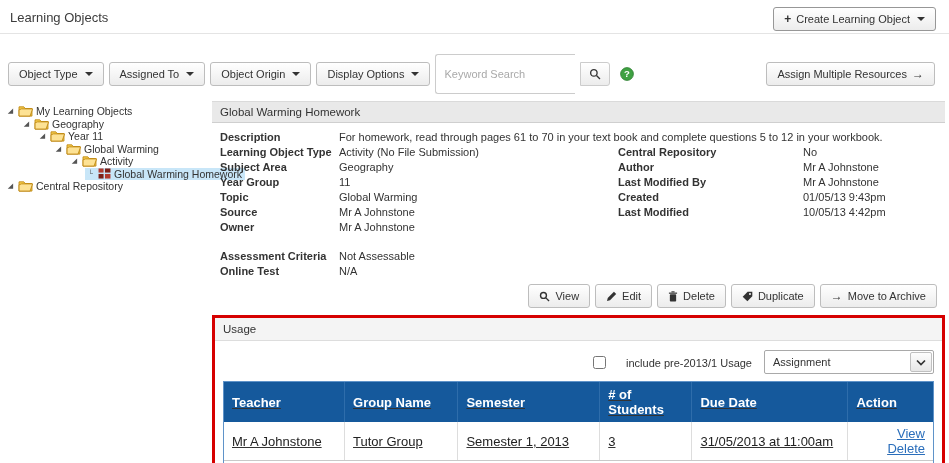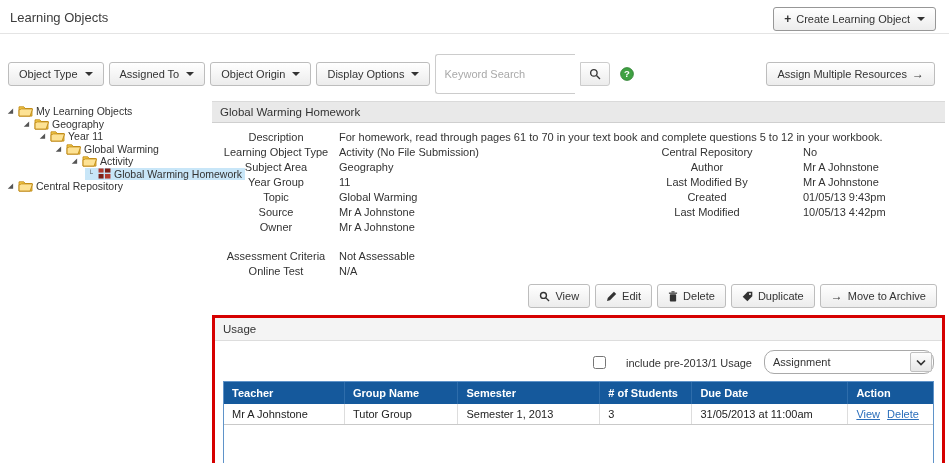--- a/index.html
+++ b/index.html
@@ -54,53 +54,53 @@
   .tree-ico { flex:none; display:inline-flex; }
 
   .content { flex:1; margin-right:4px; }
   .panel-header {
     background:#e9e9e9; border-top:1px solid #dadada; border-bottom:1px solid #cfcfcf;
     padding:4px 8px; font-size:11.5px; color:#333;
   }
 
   .details { padding:7px 8px 0 8px; }
   .drow { display:grid; grid-template-columns:112px 272px 178px 1fr; column-gap:7px; line-height:15px; }
-  .lbl { font-weight:normal; text-align:center; }
+  .lbl { font-weight:bold; text-align:left; }
   .val { text-align:left; }
   .span3 { grid-column:2 / 5; }
   .spacer-row { height:14px; }
 
   .actions-row { display:flex; justify-content:flex-end; gap:5px; padding:5px 0 7px 0; }
 
   .usage { border:3px solid #d60000; background:#fff; }
   .usage-header { background:#f4f4f4; border-bottom:1px solid #ddd; padding:5px 8px; font-size:11.5px; }
   .usage-body { padding:4px 8px 12px 8px; }
   .usage-controls { display:flex; justify-content:flex-end; align-items:center; gap:12px; padding:5px 0 7px 0; }
   .chk-label { display:inline-flex; align-items:flex-end; gap:20px; cursor:pointer; }
   .chk-label input { margin:0; width:13px; height:13px; }
   .select-box {
-    width:170px; height:24px; border:1px solid #a9a9a9; border-radius:10px; background:#fff;
+    width:170px; height:24px; border:1px solid #a9a9a9; border-radius:2px; background:#fff;
     display:inline-flex; align-items:center; justify-content:space-between; padding-left:8px; cursor:pointer;
   }
   .select-arrow {
     width:22px; height:20px; margin-right:1px; border:1px solid #c0c0c0; border-radius:2px;
     background:linear-gradient(#fdfdfd,#e7e7e7); display:inline-flex; align-items:center; justify-content:center;
   }
 
   .table-wrap { border:1px solid #5f93c9; height:97px; background:#fff; overflow:hidden; }
-  table { width:100%; border-collapse:collapse; font-size:11px; table-layout:fixed; }
+  table { width:100%; border-collapse:collapse; font-size:13px; table-layout:fixed;text-decoration:underline; }
   thead th {
     background:#15599c; color:#fff; text-align:left; font-weight:bold;
     padding:5px 8px; border-right:1px solid #2e6dab;
   }
   thead th:last-child { border-right:none; }
   tbody td { padding:4px 8px; border-bottom:1px solid #c9c9c9; border-right:1px solid #ddd; color:#222; background:#fff; }
   tbody td:last-child { border-right:none; }
   th.c-teacher{width:17%} th.c-group{width:16%} th.c-sem{width:20%} th.c-stud{width:13%} th.c-due{width:22%} th.c-act{width:12%; }
-  td.c-act { text-align:left; }
+  td.c-act { text-align:right; }
   a.tbl-link { color:#2a6ebb; text-decoration:underline; cursor:pointer; }
   td.c-act a.tbl-link + a.tbl-link { margin-left:4px; }
 
   .usage-footer { display:flex; justify-content:space-between; align-items:center; padding-top:9px; }
   .footer-right { display:flex; gap:5px; }
 
   .ico { display:inline-flex; align-items:center; }
 </style>
 </head>
 <body>

